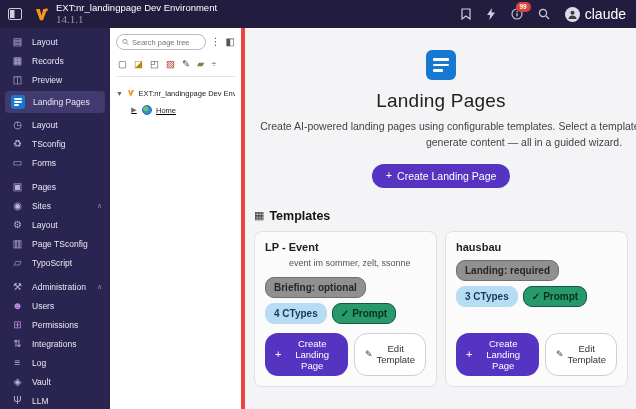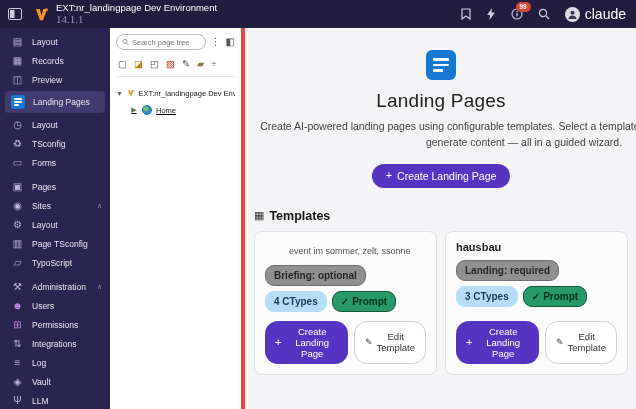--- a/index.html
+++ b/index.html
@@ -372,20 +372,21 @@
   </div>
 
   <div class="templates">
     <div class="templates-head">
       <span class="grid-ic">▦</span>
       <span class="templates-title">Templates</span>
     </div>
     <div class="cards">
 
       <div class="card">
+        <div class="card-title">LP - Event</div>
         <div class="card-desc">event im sommer, zelt, ssonne</div>
         <div class="badges">
           <span class="badge badge-gray">Briefing: optional</span>
           <span class="badge badge-blue">4 CTypes</span>
           <span class="badge badge-green">
               <span>✓</span>
               <span>Prompt</span>
             </span>
         </div>
         <div class="card-footer">

